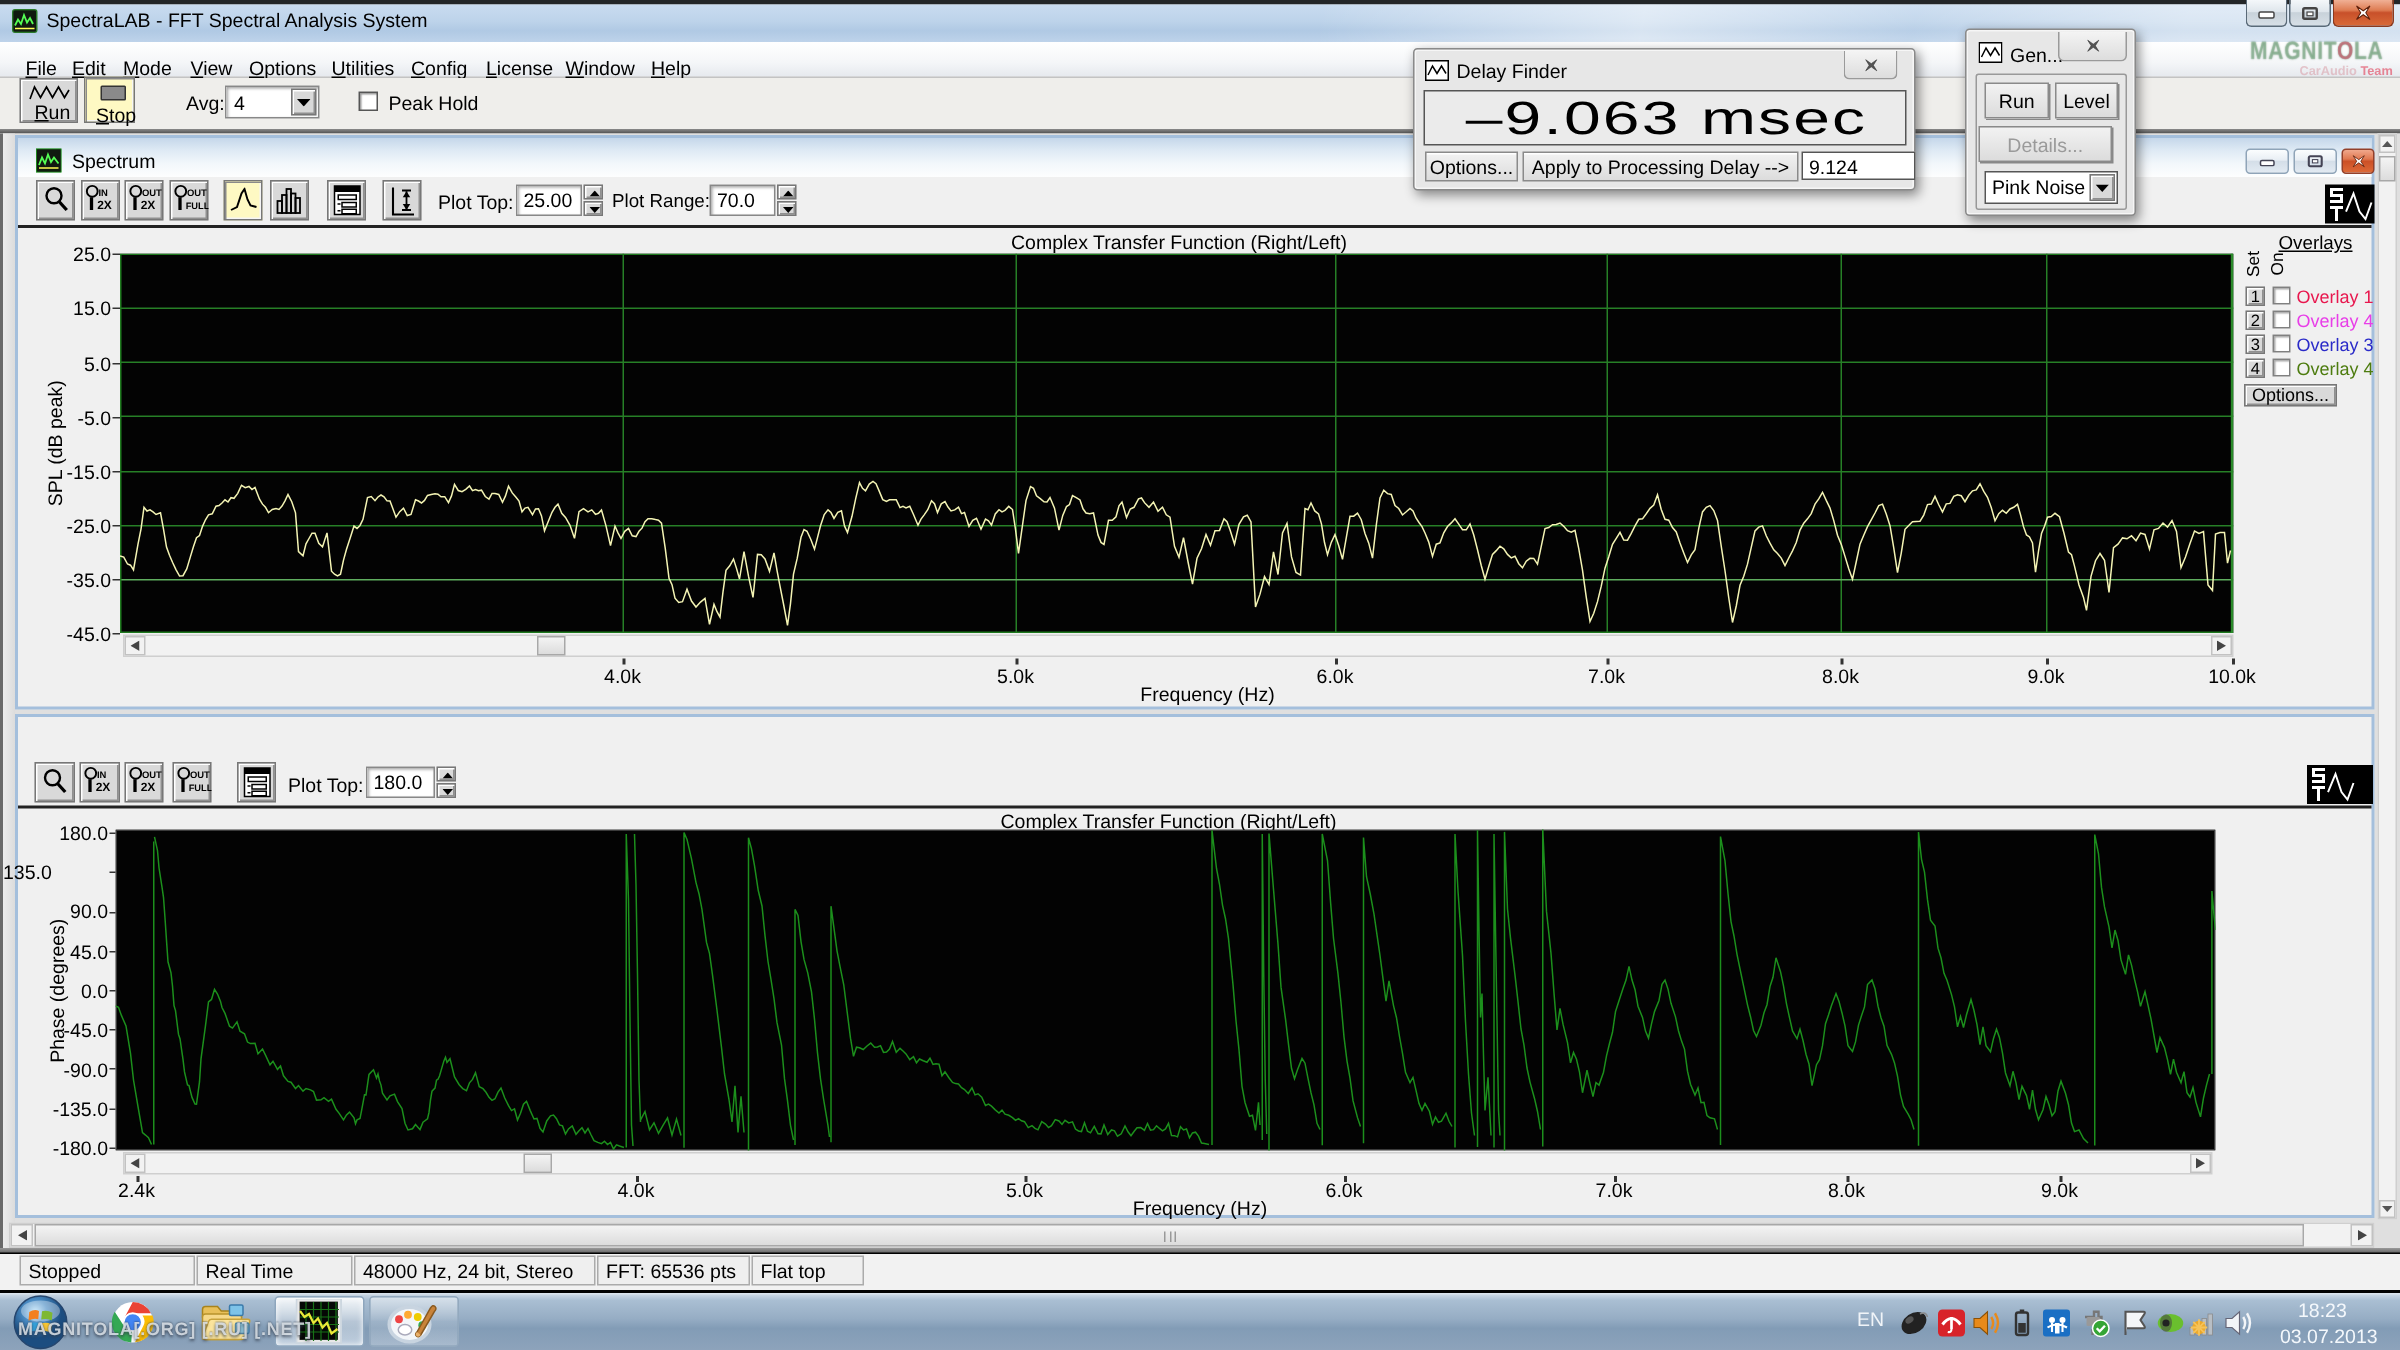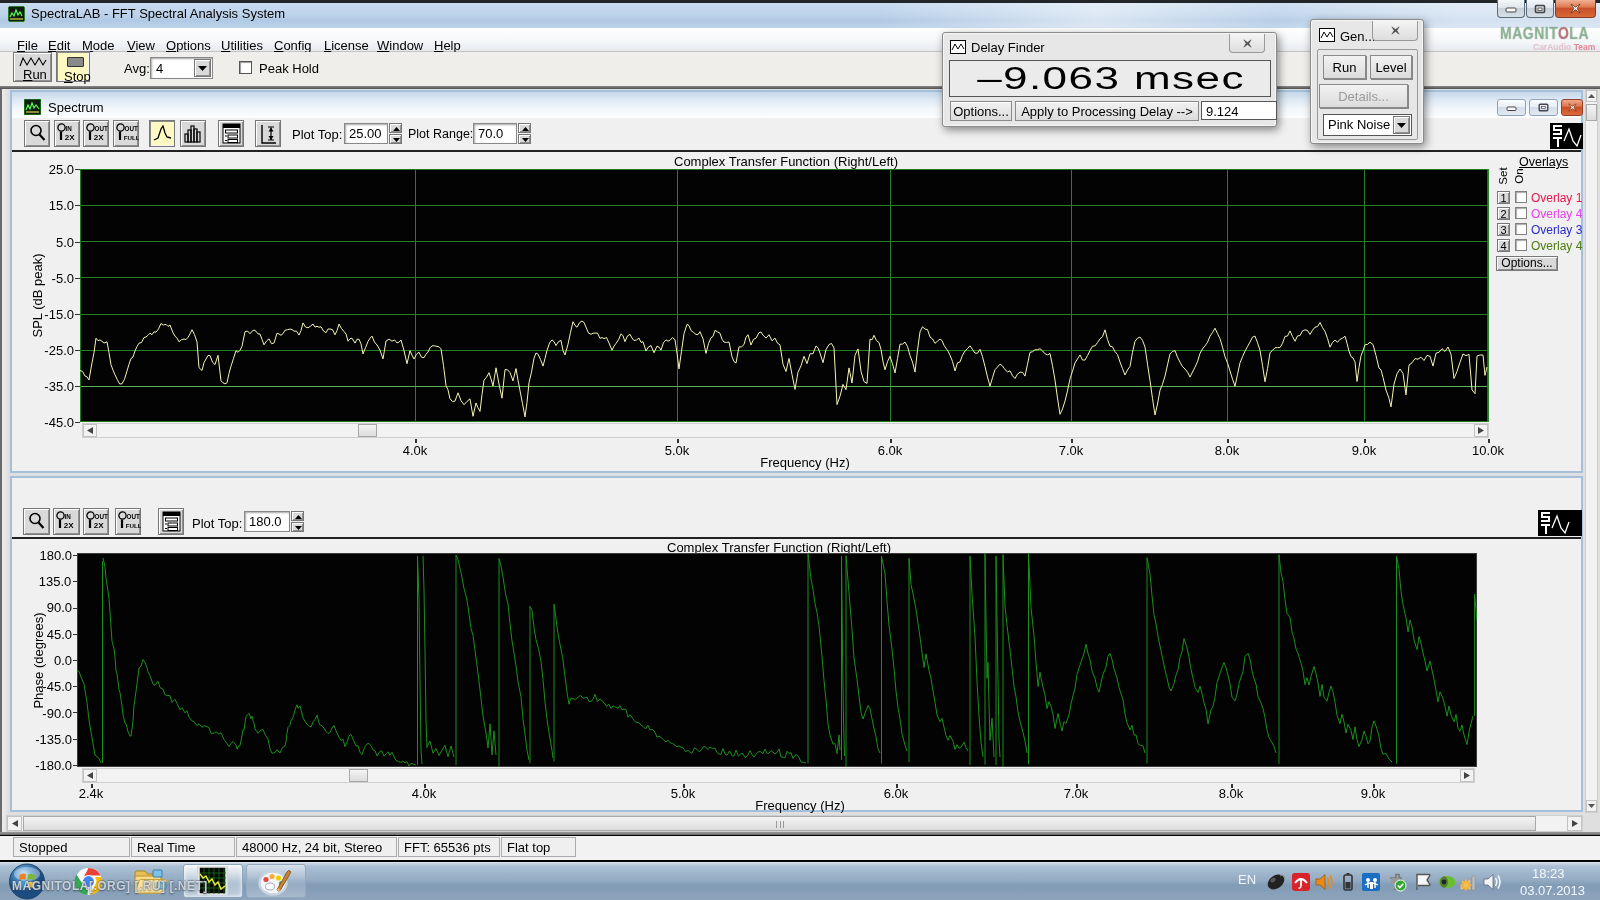--- a/index.html
+++ b/index.html
@@ -400,21 +400,21 @@
             <rect x="3" y="14" width="9" height="2"></rect>
             <rect x="6.5" y="16" width="2" height="8"></rect>
           </g>
           <path shape-rendering="auto" d="M14 18 L19 6 L23 18 L27 23 L31 12" stroke="#fff" stroke-width="1.3" fill="none"></path>
         </svg></div>
       <div class="abs" style="left:0;top:59px;width:1569px;height:2px;background:#222"></div>
       <div class="abs" style="left:402px;top:62px;width:730px;text-align:center;font-size:13px">Complex Transfer Function (Right/Left)</div>
     </div>
 <div class="axlab" style="left:14px;top:548px;width:58px;text-align:right">180.0</div>
     <div class="abs" style="left:73px;top:555px;width:4px;height:1px;background:#333"></div>
-    <div class="axlab" style="left:26px;top:574px;width:58px;text-align:center">135.0</div>
+    <div class="axlab" style="left:2px;top:574px;width:58px;text-align:left">135.0</div>
     <div class="abs" style="left:73px;top:581px;width:4px;height:1px;background:#333"></div>
     <div class="axlab" style="left:14px;top:600px;width:58px;text-align:right">90.0</div>
     <div class="abs" style="left:73px;top:608px;width:4px;height:1px;background:#333"></div>
     <div class="axlab" style="left:14px;top:627px;width:58px;text-align:right">45.0</div>
     <div class="abs" style="left:73px;top:634px;width:4px;height:1px;background:#333"></div>
     <div class="axlab" style="left:14px;top:653px;width:58px;text-align:right">0.0</div>
     <div class="abs" style="left:73px;top:660px;width:4px;height:1px;background:#333"></div>
     <div class="axlab" style="left:14px;top:679px;width:58px;text-align:right">-45.0</div>
     <div class="abs" style="left:73px;top:686px;width:4px;height:1px;background:#333"></div>
     <div class="axlab" style="left:14px;top:706px;width:58px;text-align:right">-90.0</div>

